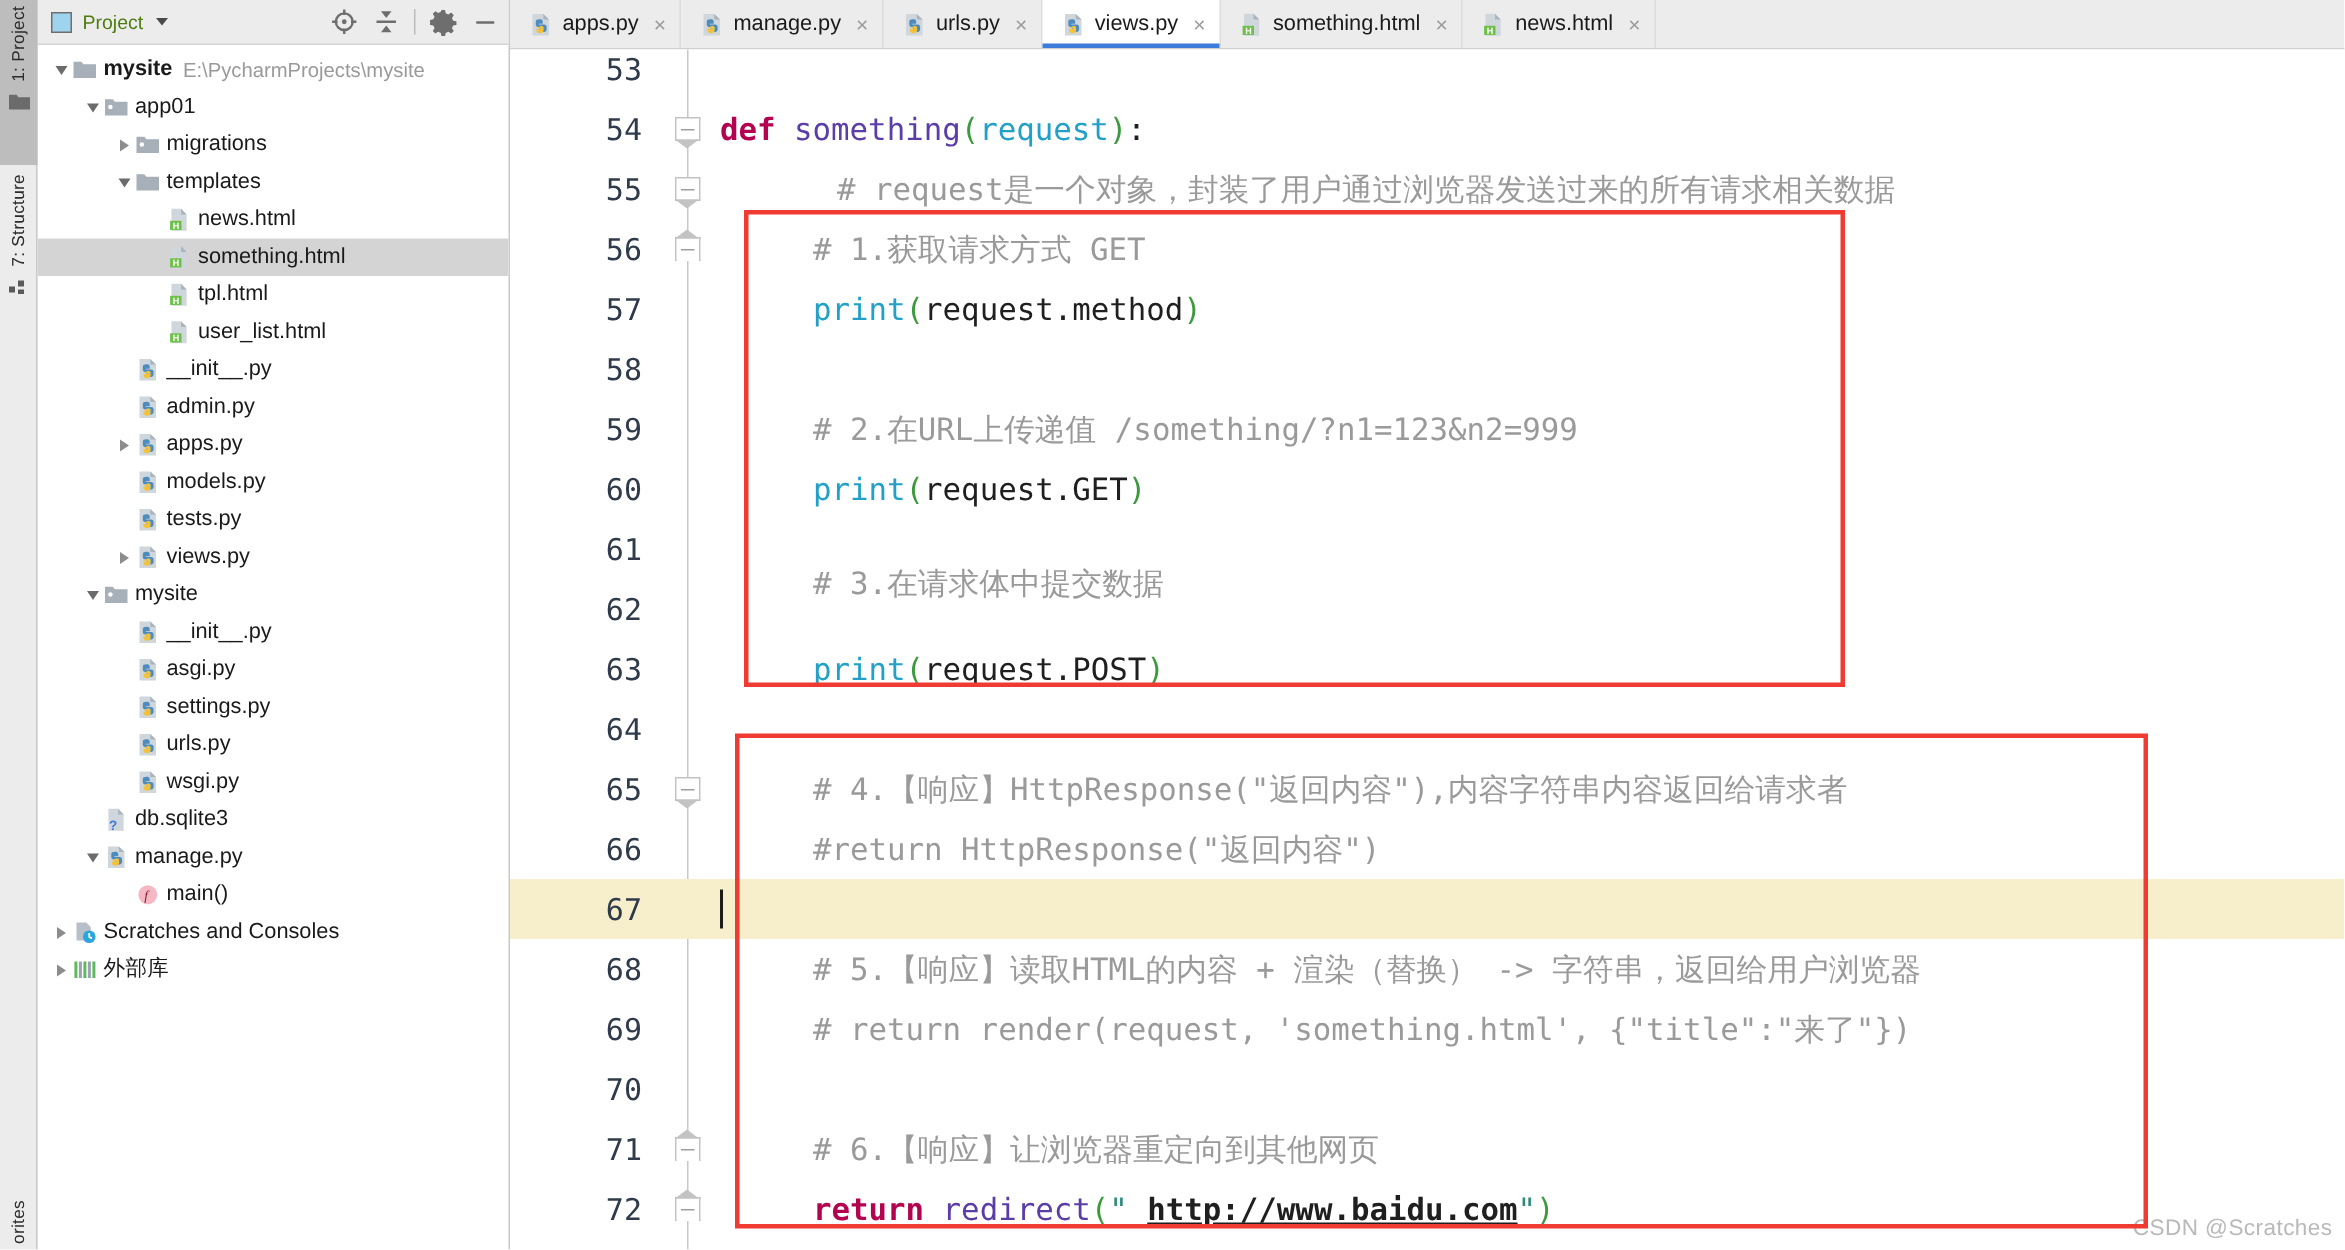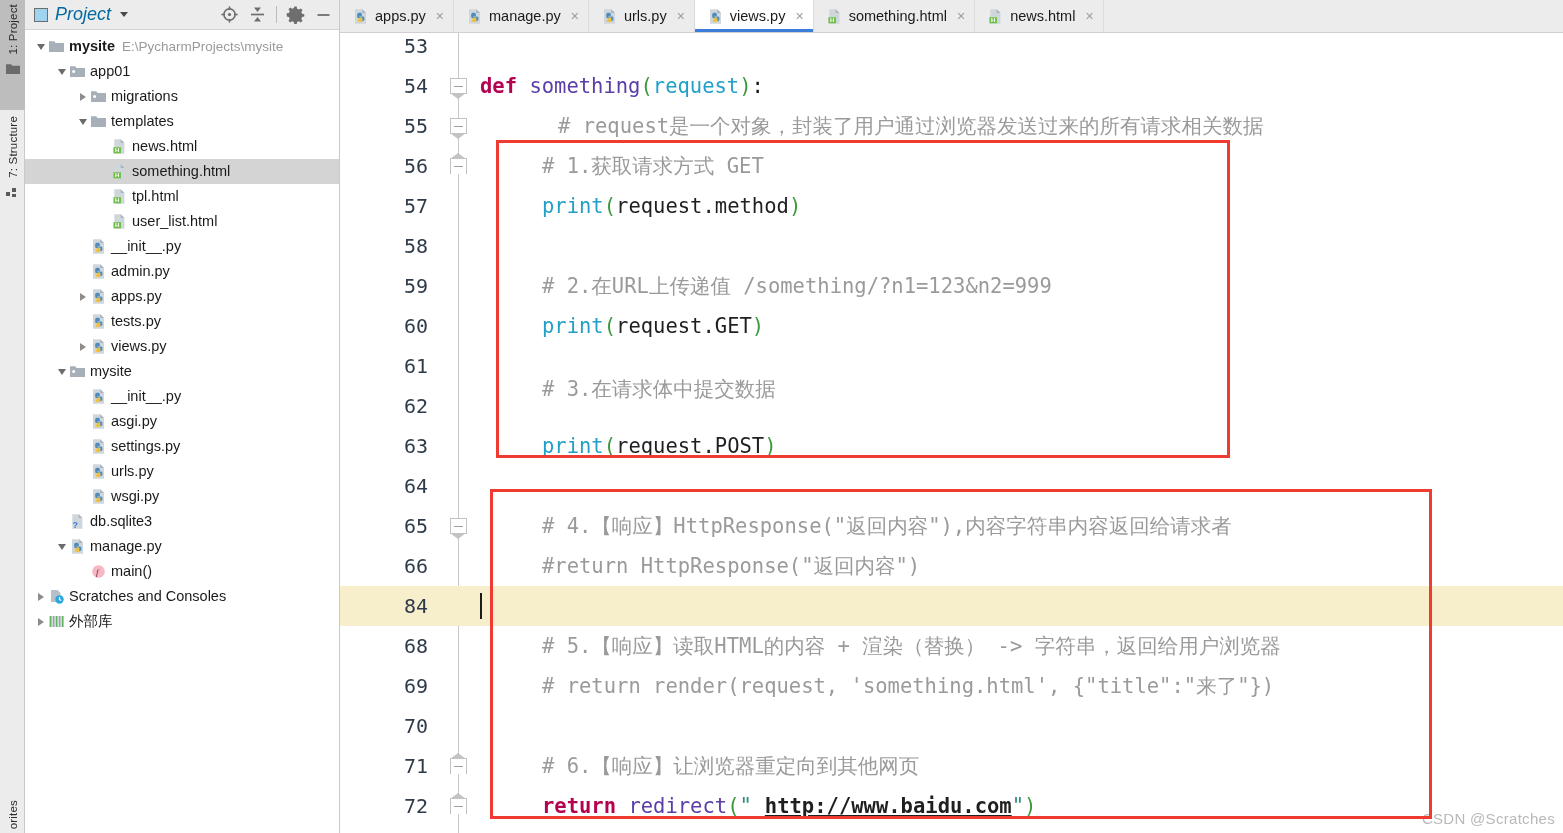--- a/index.html
+++ b/index.html
@@ -58,21 +58,21 @@
     padding: 0 6px 0 9px;
     border-bottom: 1px solid #d4d4d4;
     gap: 6px;
   }
   .proj-title-box { display: flex; align-items: center; gap: 7px; }
   .proj-swatch {
     width: 14px; height: 14px;
     border: 1.6px solid #6e6e6e;
     background: #9fd4f0;
   }
-  .proj-title { font-size: 18px; color: #0369a1; font-style: italic; }
+  .proj-title { font-size: 13px; color: #4d7c0f; }
   .caret-down {
     width: 0; height: 0;
     border-left: 4.5px solid transparent;
     border-right: 4.5px solid transparent;
     border-top: 5.5px solid #4a4a4a;
     margin-left: 2px;
   }
   .header-tools { margin-left: auto; display: flex; align-items: center; gap: 9px; }
   .hticon { width: 19px; height: 19px; display: block; }
   .hsep { width: 1px; height: 17px; background: #bcbcbc; }
@@ -474,20 +474,31 @@
         </div>
         <div class="trow">
           <span style="display: inline-block; flex: 0 0 50px; width: 50px;"></span>
           <span class="tarrow"></span>
           <span class="ticon"><svg viewBox="0 0 17 17" width="17" height="17">
               <path d="M3 1.3h7.2L14 5v10.7H3z" fill="#cfd6dc"></path>
               <path d="M10.2 1.3L14 5h-3.8z" fill="#a9b4be"></path>
               <path d="M5.2 6.4c0-1.1.9-1.6 2.4-1.6 1.3 0 2.2.4 2.2 1.5v1.6H7.2v.5h3.6c1 0 1.6.6 1.6 1.6v1.6c0 1.1-1 1.7-2.4 1.7-1.4 0-2.3-.5-2.3-1.6v-1.1h2.5v-.6H6.8c-1 0-1.6-.6-1.6-1.6z" fill="#4d8cbe"></path>
               <path d="M8.8 9.2c1 0 1.6.6 1.6 1.6v1.6c0 1.1-1 1.7-2.4 1.7-1.4 0-2.3-.5-2.3-1.6v-1.1h2.5v-.6H5.4z" fill="#f3c23a"></path>
             </svg></span>
+          <span class="tlabel">models.py</span>
+        </div>
+        <div class="trow">
+          <span style="display: inline-block; flex: 0 0 50px; width: 50px;"></span>
+          <span class="tarrow"></span>
+          <span class="ticon"><svg viewBox="0 0 17 17" width="17" height="17">
+              <path d="M3 1.3h7.2L14 5v10.7H3z" fill="#cfd6dc"></path>
+              <path d="M10.2 1.3L14 5h-3.8z" fill="#a9b4be"></path>
+              <path d="M5.2 6.4c0-1.1.9-1.6 2.4-1.6 1.3 0 2.2.4 2.2 1.5v1.6H7.2v.5h3.6c1 0 1.6.6 1.6 1.6v1.6c0 1.1-1 1.7-2.4 1.7-1.4 0-2.3-.5-2.3-1.6v-1.1h2.5v-.6H6.8c-1 0-1.6-.6-1.6-1.6z" fill="#4d8cbe"></path>
+              <path d="M8.8 9.2c1 0 1.6.6 1.6 1.6v1.6c0 1.1-1 1.7-2.4 1.7-1.4 0-2.3-.5-2.3-1.6v-1.1h2.5v-.6H5.4z" fill="#f3c23a"></path>
+            </svg></span>
           <span class="tlabel">tests.py</span>
         </div>
         <div class="trow">
           <span style="display: inline-block; flex: 0 0 50px; width: 50px;"></span>
           <span class="tarrow">
             <span class="arrow-right"></span>
           </span>
           <span class="ticon"><svg viewBox="0 0 17 17" width="17" height="17">
               <path d="M3 1.3h7.2L14 5v10.7H3z" fill="#cfd6dc"></path>
               <path d="M10.2 1.3L14 5h-3.8z" fill="#a9b4be"></path>
@@ -698,21 +709,21 @@
           <div class="ln" style="top: 193px;">58</div>
           <div class="ln" style="top: 233px;">59</div>
           <div class="ln" style="top: 273px;">60</div>
           <div class="ln" style="top: 313px;">61</div>
           <div class="ln" style="top: 353px;">62</div>
           <div class="ln" style="top: 393px;">63</div>
           <div class="ln" style="top: 433px;">64</div>
           <div class="ln" style="top: 473px;">65</div>
           <div class="ln" style="top: 513px;">66</div>
           <div class="row-hl" style="top: 553px;"></div>
-          <div class="ln" style="top: 553px;">84</div>
+          <div class="ln" style="top: 553px;">67</div>
           <div class="ln" style="top: 593px;">68</div>
           <div class="ln" style="top: 633px;">69</div>
           <div class="ln" style="top: 673px;">70</div>
           <div class="ln" style="top: 713px;">71</div>
           <div class="ln" style="top: 753px; margin-left: 28px;">72</div>
         </div>
       <div class="fold-col" id="foldcol">
         <div class="fold-line"></div>
       <div class="row-hl" style="top: 553px;"></div>
           <div class="foldmk start" style="top: 45px;"></div>

